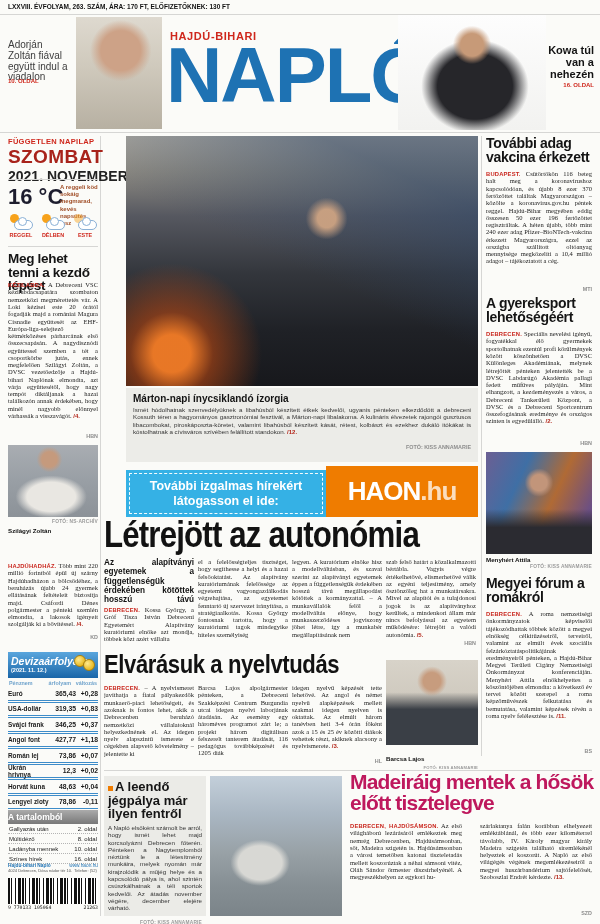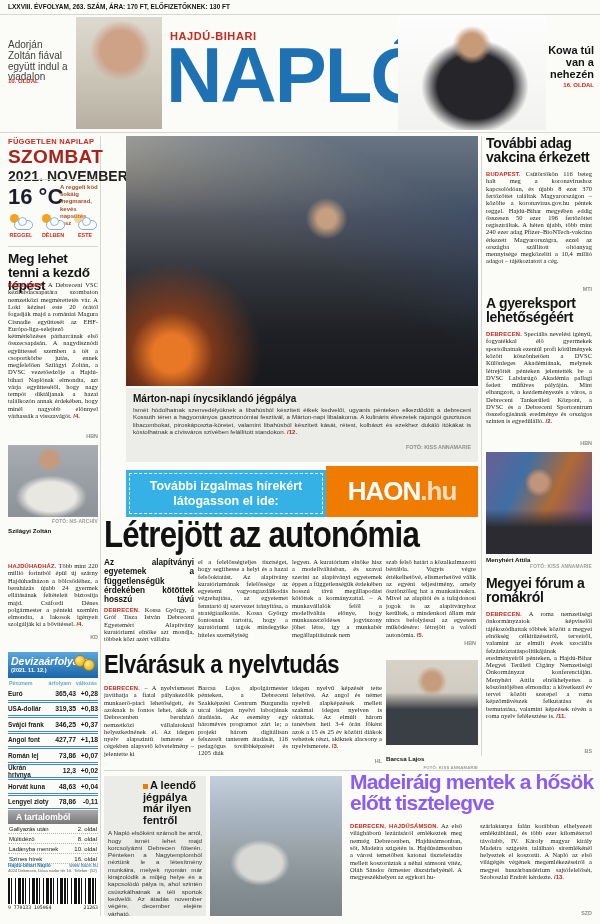--- a/index.html
+++ b/index.html
@@ -54,21 +54,21 @@
   .wlabel{font-size:5.4px;font-weight:bold;color:#cf271c;text-align:center;margin-top:2px;}
   
   .cur-head{background:linear-gradient(180deg,#5aa6dd,#1a66a8);color:#fff;position:relative;height:26px;}
   .cur-sub{display:flex;color:#6fa3cc;font-size:5.4px;font-weight:bold;padding:2px 1px 1px 1px;}
   .cur-row{display:flex;align-items:center;height:12.5px;border-bottom:3px double #3d8cc9;font-weight:bold;}
   .cur-row .n{flex:1;font-size:6.4px;}
   .cur-row .r{width:26px;text-align:right;font-size:6.8px;}
   .cur-row .c{width:22px;text-align:right;font-size:6.8px;}
   .coin{position:absolute;border-radius:50%;background:radial-gradient(circle at 35% 35%,#ffe98c,#e8b923 70%,#b3860f);border:1px solid #a87f10;}
   
-  .toc-head{background:linear-gradient(180deg,#ababab,#787878);color:#fff;font-weight:bold;font-size:8.5px;padding:2px 8px;}
+  .toc-head{background:linear-gradient(180deg,#ababab,#787878);color:#fff;font-weight:bold;font-size:8.5px;padding:2px 0;}
   .toc-row{display:flex;justify-content:space-between;font-size:6px;padding:1.5px 1px;border-bottom:1px dotted #b4b4b4;}
   .barcode{background:repeating-linear-gradient(90deg,#111 0 2px,#fff 2px 3px,#111 3px 4px,#fff 4px 7px,#111 7px 8px,#fff 8px 10px,#111 10px 13px,#fff 13px 14px);}
   .banner-blue{background:#35b1e5;}
   .banner-blue .inner{position:absolute;inset:3px;border:1px dashed rgba(255,255,255,.95);display:flex;align-items:center;justify-content:center;text-align:center;color:#fff;font-weight:bold;font-size:12.5px;line-height:1.15;}
   .banner-orange{background:#ef7c00;display:flex;align-items:center;justify-content:center;}
 </style>
 </head>
 <body>
 
 <div class="page">
@@ -229,21 +229,21 @@
   </div>
   <div class="a barcode" style="left:8px;top:878px;width:90px;height:26px;"></div>
   <div class="a" style="left:8px;top:905px;width:90px;display:flex;justify-content:space-between;font-family:'DejaVu Sans Mono',monospace;font-size:4.8px;color:#111;">
     <span>9 770133 105064</span>
     <span>21263</span>
   </div>
 
   <div class="photo ph-main" style="left:126px;top:136px;width:352px;height:250px;"></div>
 
   <div class="a" style="left:126px;top:388px;width:352px;height:74px;background:#ecece8;box-sizing:border-box;padding:5px 7px;">
-    <div class="b" style="font-size:10px;color:#141414;">Márton-napi ínycsiklandó jégpálya</div>
+    <div class="b" style="font-size:10px;color:#141414;">Márton-napi ínycsiklandó ízorgia</div>
     <div style="position:relative;font-size:6.2px;line-height:1.18;color:#333;text-align:justify;margin-top:2px;height:44px;overflow:hidden;">
       <span>Ismét hódolhatnak szenvedélyüknek a libahúsból készített étkek kedvelői, ugyanis pénteken elkezdődött a debreceni Kossuth téren a hagyományos gasztronómiai fesztivál, a Márton-napi libalakoma. A kulináris élvezetek rajongói gusztusos libacombokat, piroskáposzta-köretet, valamint libahúsból készített kását, rétest, kolbászt és ezekhez dukáló itókákat is kóstolhatnak a cívisváros szívében felállított standokon.</span>
       <span class="pref">/12.</span>
       <span class="agency" style="background:#ecece8;">FOTÓ: KISS ANNAMARIE</span>
     </div>
   </div>
 
   <div class="a banner-blue" style="left:126px;top:470px;width:200px;height:47px;">
     <div class="inner">További izgalmas hírekért látogasson el ide:</div>
   </div>
@@ -279,29 +279,29 @@
   </div>
   <div class="photo ph-barcsa" style="left:386px;top:660px;width:92px;height:85px;"></div>
   <div class="a" style="left:386px;top:747px;width:92px;white-space:nowrap;overflow:hidden;">
     <span class="capname">Barcsa Lajos</span>
     <span class="credit" style="float:right;font-size:4.2px;">FOTÓ: KISS ANNAMARIE</span>
   </div>
 
   <div class="a rule" style="left:104px;top:770px;width:488px;height:1px;"></div>
 
   <div class="a" style="left:104px;top:776px;width:102px;height:140px;background:#ebebe7;box-sizing:border-box;padding:4px;">
-    <div style="font-size:11px;font-weight:bold;line-height:1.05;color:#141414;margin-left:35px;">
+    <div style="font-size:13px;font-weight:bold;line-height:1.05;color:#141414;">
       <span style="display:inline-block;width:5px;height:5px;background:#ef7c00;margin-right:2px;"></span><span>A leendő jégpálya már ilyen fentről</span>
     </div>
     <div style="position:relative;font-size:6.2px;line-height:1.18;color:#333;margin-top:3px;height:96px;overflow:hidden;text-align:justify;">A Napló elsőként számolt be arról, hogy ismét lehet majd korcsolyázni Debrecen főterén. Pénteken a Nagytemplomból néztünk le a létesítmény munkáira, melyek nyomán már kirajzolódik a műjég helye és a kapcsolódó pálya is, ahol szintén csúszkálhatnak a téli sportok kedvelői. Az átadás november végére, december elejére várható.</div>
     <div class="credit" style="text-align:right;">FOTÓ: KISS ANNAMARIE</div>
   </div>
   <div class="photo ph-rink" style="left:210px;top:776px;width:132px;height:140px;"></div>
 
-  <div class="a b" style="left:350px;top:772px;width:246px;font-size:21px;line-height:.98;color:#8b5cf6;letter-spacing:-.8px;">Madeiráig mentek a hősök előtt tisztelegve</div>
+  <div class="a b" style="left:350px;top:772px;width:246px;font-size:21px;line-height:.98;color:#be185d;letter-spacing:-.8px;">Madeiráig mentek a hősök előtt tisztelegve</div>
   <div class="body" style="left:350px;top:822px;width:112px;height:94px;">
     <span class="kick">DEBRECEN, HAJDÚSÁMSON.</span>
     <span>Az első világháború lezárásáról emlékeztek meg nemrég Debrecenben, Hajdúsámsonban, sőt, Madeira szigetén is. Hajdúsámsonban a városi temetőben katonai tiszteletadás mellett koszorúztak a néhai sámsoni vitéz, Oláh Sándor őrmester díszsírhelyénél. A megyeszékhelyen az egykori hu-</span>
   </div>
   <div class="body" style="left:480px;top:822px;width:112px;height:94px;">
     <span>szárlaktanya falán korábban elhelyezett emléktáblánál, és több ezer kilométerrel távolabb, IV. Károly magyar király Madeira szigetén található síremlékénél helyeztek el koszorút. A Napló az első világégés végének megemlékezéseiről a megyei huszárbandérium sajtófelelősét, Szoboszlai Endrét kérdezte.</span>
     <span class="pref">/13.</span>
     <span class="agency">SZD</span>
   </div>
 

